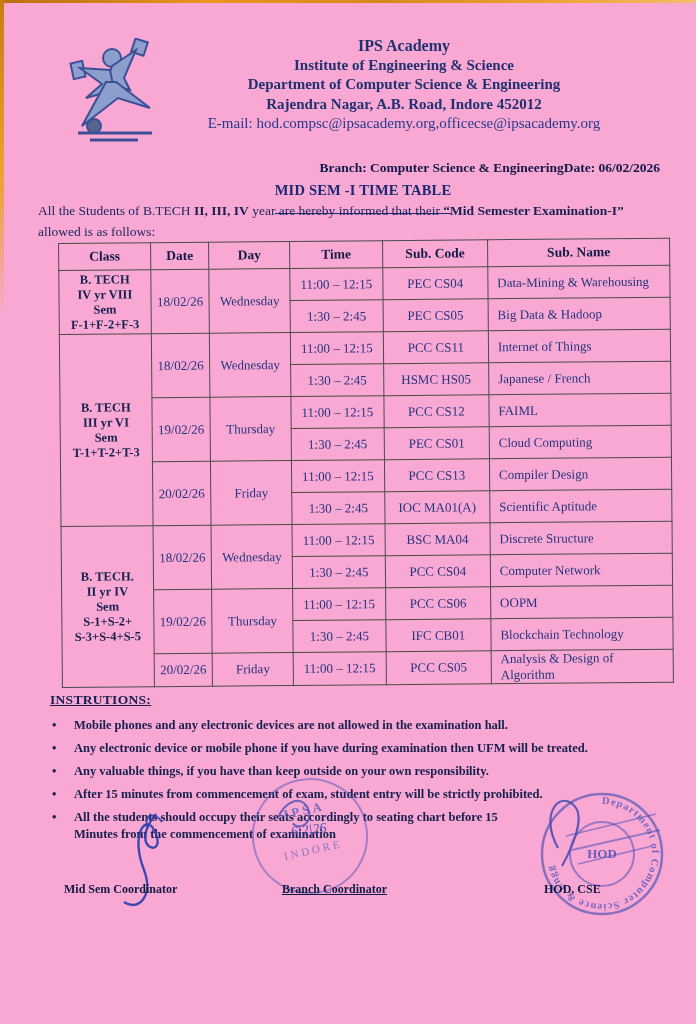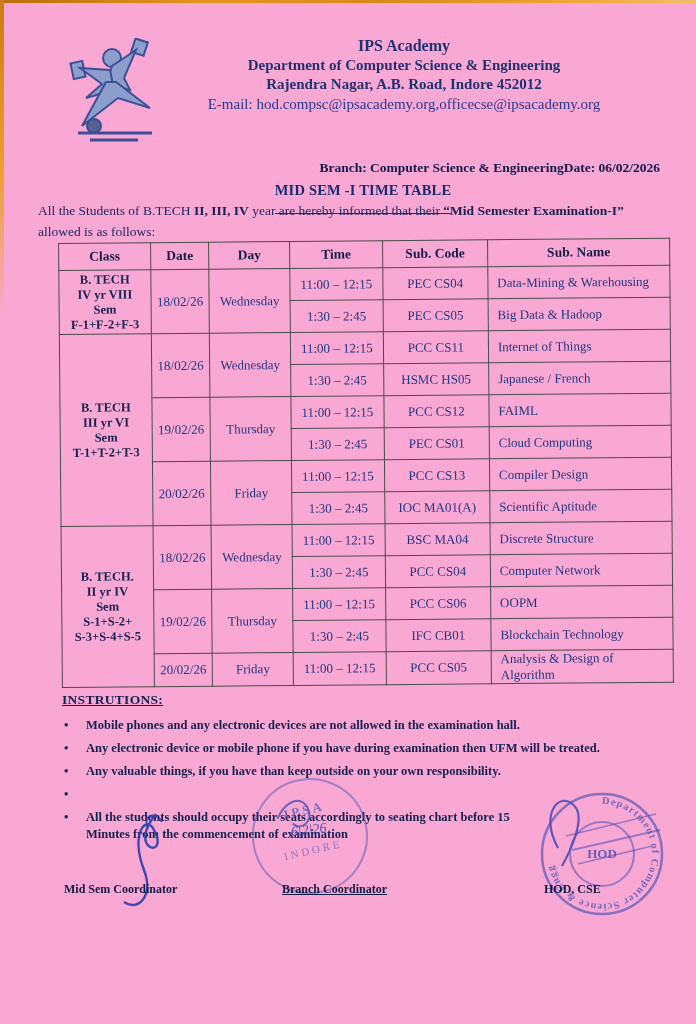--- a/index.html
+++ b/index.html
@@ -38,21 +38,21 @@
     transform:rotate(-0.5deg);transform-origin:left center;}
   .timetable th,.timetable td{border:1px solid #4a4a4a;padding:0 3px;}
   .timetable th{height:26px;font-size:13.5px;color:#111b46;text-align:center;}
   .timetable td{height:31px;font-size:13px;color:#23357d;text-align:center;}
   td.c-class{font-weight:bold;font-size:12.5px;color:#15204e;line-height:15px;}
   td.c-name{text-align:left;padding-left:9px;}
   col.w-class{width:15%;}col.w-date{width:9.6%;}col.w-day{width:13.2%;}
   col.w-time{width:15.2%;}col.w-code{width:17.2%;}col.w-name{width:29.8%;}
 
   
-  .instructions{position:absolute;top:692px;left:62px;width:612px;}
+  .instructions{position:absolute;top:692px;left:50px;width:612px;}
   .ins-head{font-size:13.5px;font-weight:bold;color:#14204f;text-decoration:underline;
     letter-spacing:.3px;margin-bottom:9px;}
   .ins-list{list-style:none;margin:0;padding:0;}
   .ins-item{display:flex;font-size:12.5px;font-weight:bold;color:#15204e;
     line-height:17px;margin-bottom:6px;max-width:606px;}
   .ins-item:last-child .ins-text{max-width:470px;}
   .ins-dot{width:10px;margin-right:12px;margin-left:2px;}
 
   
   .sig{position:absolute;top:882px;font-size:12px;font-weight:bold;color:#101a45;}
@@ -94,20 +94,21 @@
           <circle cx="28" cy="88" r="7" fill="#55648f"></circle>
         </g>
         <g stroke="#3c4f96" stroke-width="3" fill="none">
           <path d="M12 95 H86"></path>
           <path d="M24 102 H72"></path>
         </g>
       </svg>
     </div>
     <div class="head-lines">
       <div class="h1">IPS Academy</div>
+      <div class="h2">Institute of Engineering &amp; Science</div>
       <div class="h2">Department of Computer Science &amp; Engineering</div>
       <div class="h2">Rajendra Nagar, A.B. Road, Indore 452012</div>
       <div class="h3">E-mail: hod.compsc@ipsacademy.org,officecse@ipsacademy.org</div>
     </div>
   </header>
 
   <div class="meta-row">
     <span>Branch: Computer Science &amp; Engineering</span>
     <span>Date: 06/02/2026</span>
   </div>
@@ -249,20 +250,21 @@
         <li class="ins-item">
           <span class="ins-dot">•</span>
           <span class="ins-text">Any electronic device or mobile phone if you have during examination then UFM will be treated.</span>
         </li>
         <li class="ins-item">
           <span class="ins-dot">•</span>
           <span class="ins-text">Any valuable things, if you have than keep outside on your own responsibility.</span>
         </li>
         <li class="ins-item">
           <span class="ins-dot">•</span>
+          <span class="ins-text">After 15 minutes from commencement of exam, student entry will be strictly prohibited.</span>
         </li>
         <li class="ins-item">
           <span class="ins-dot">•</span>
           <span class="ins-text">All the students should occupy their seats accordingly to seating chart before 15 Minutes from the commencement of examination</span>
         </li>
       </ul>
   </div>
 
   <svg class="pen-sign" width="110" height="112" viewBox="0 0 110 112">
     <path d="M52,8 C22,44 66,54 50,24 C42,8 26,28 40,64 C50,90 34,106 20,96" fill="none" stroke="#2d3fae" stroke-width="2.4" opacity="0.92"></path>

